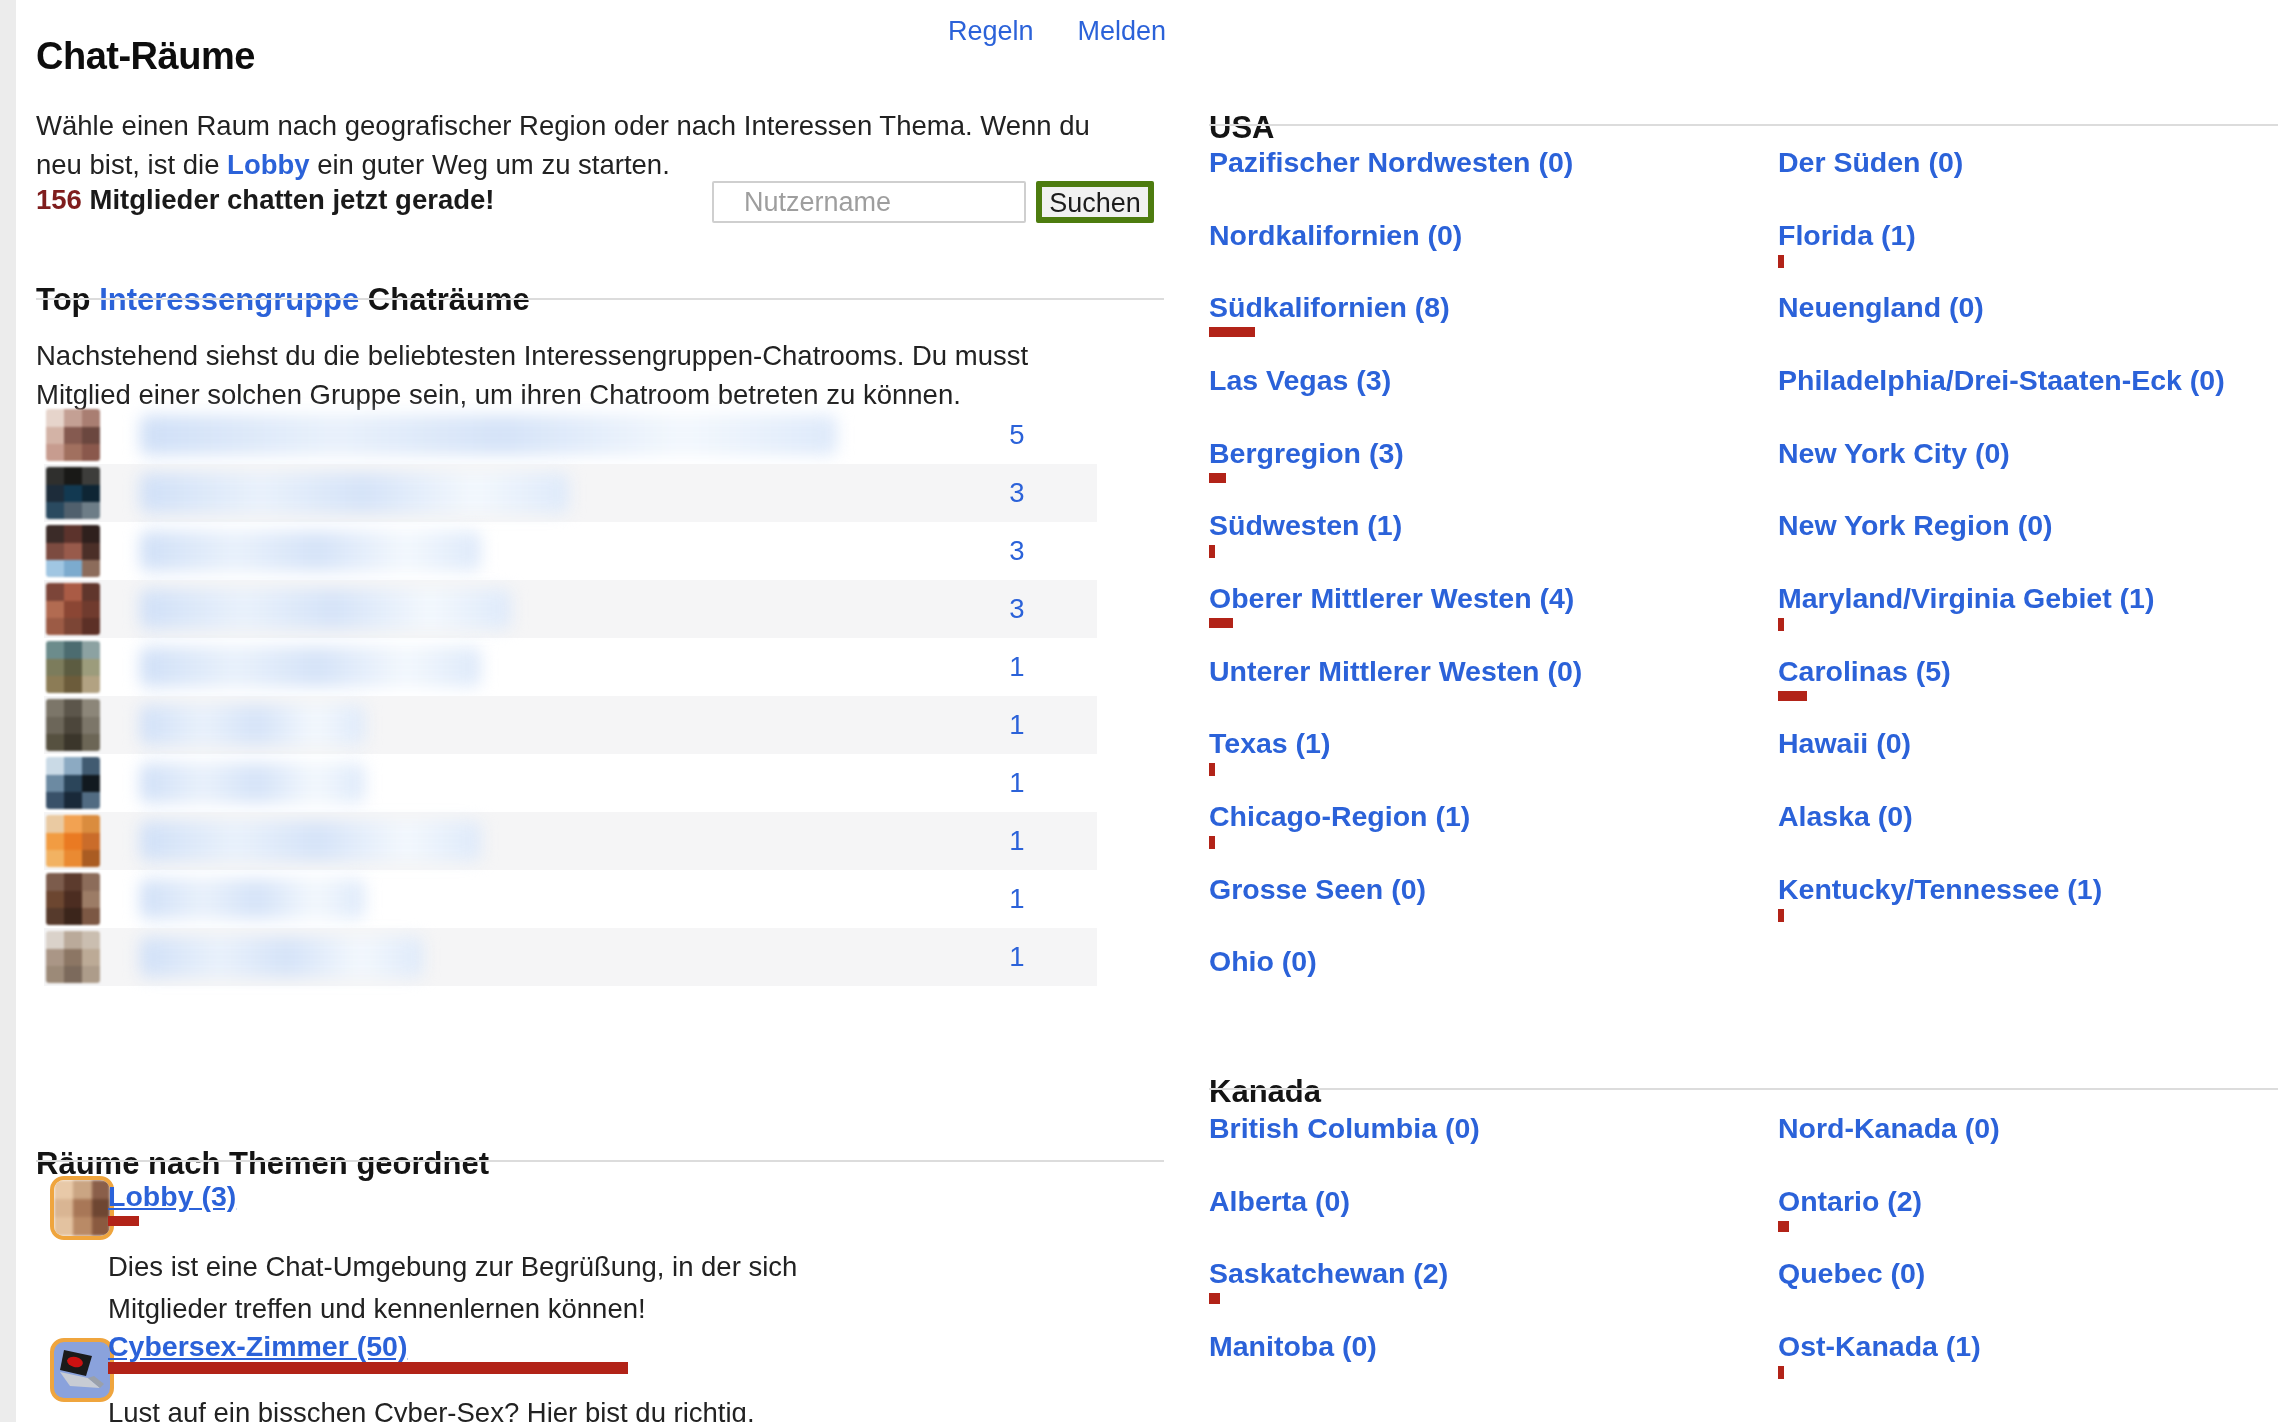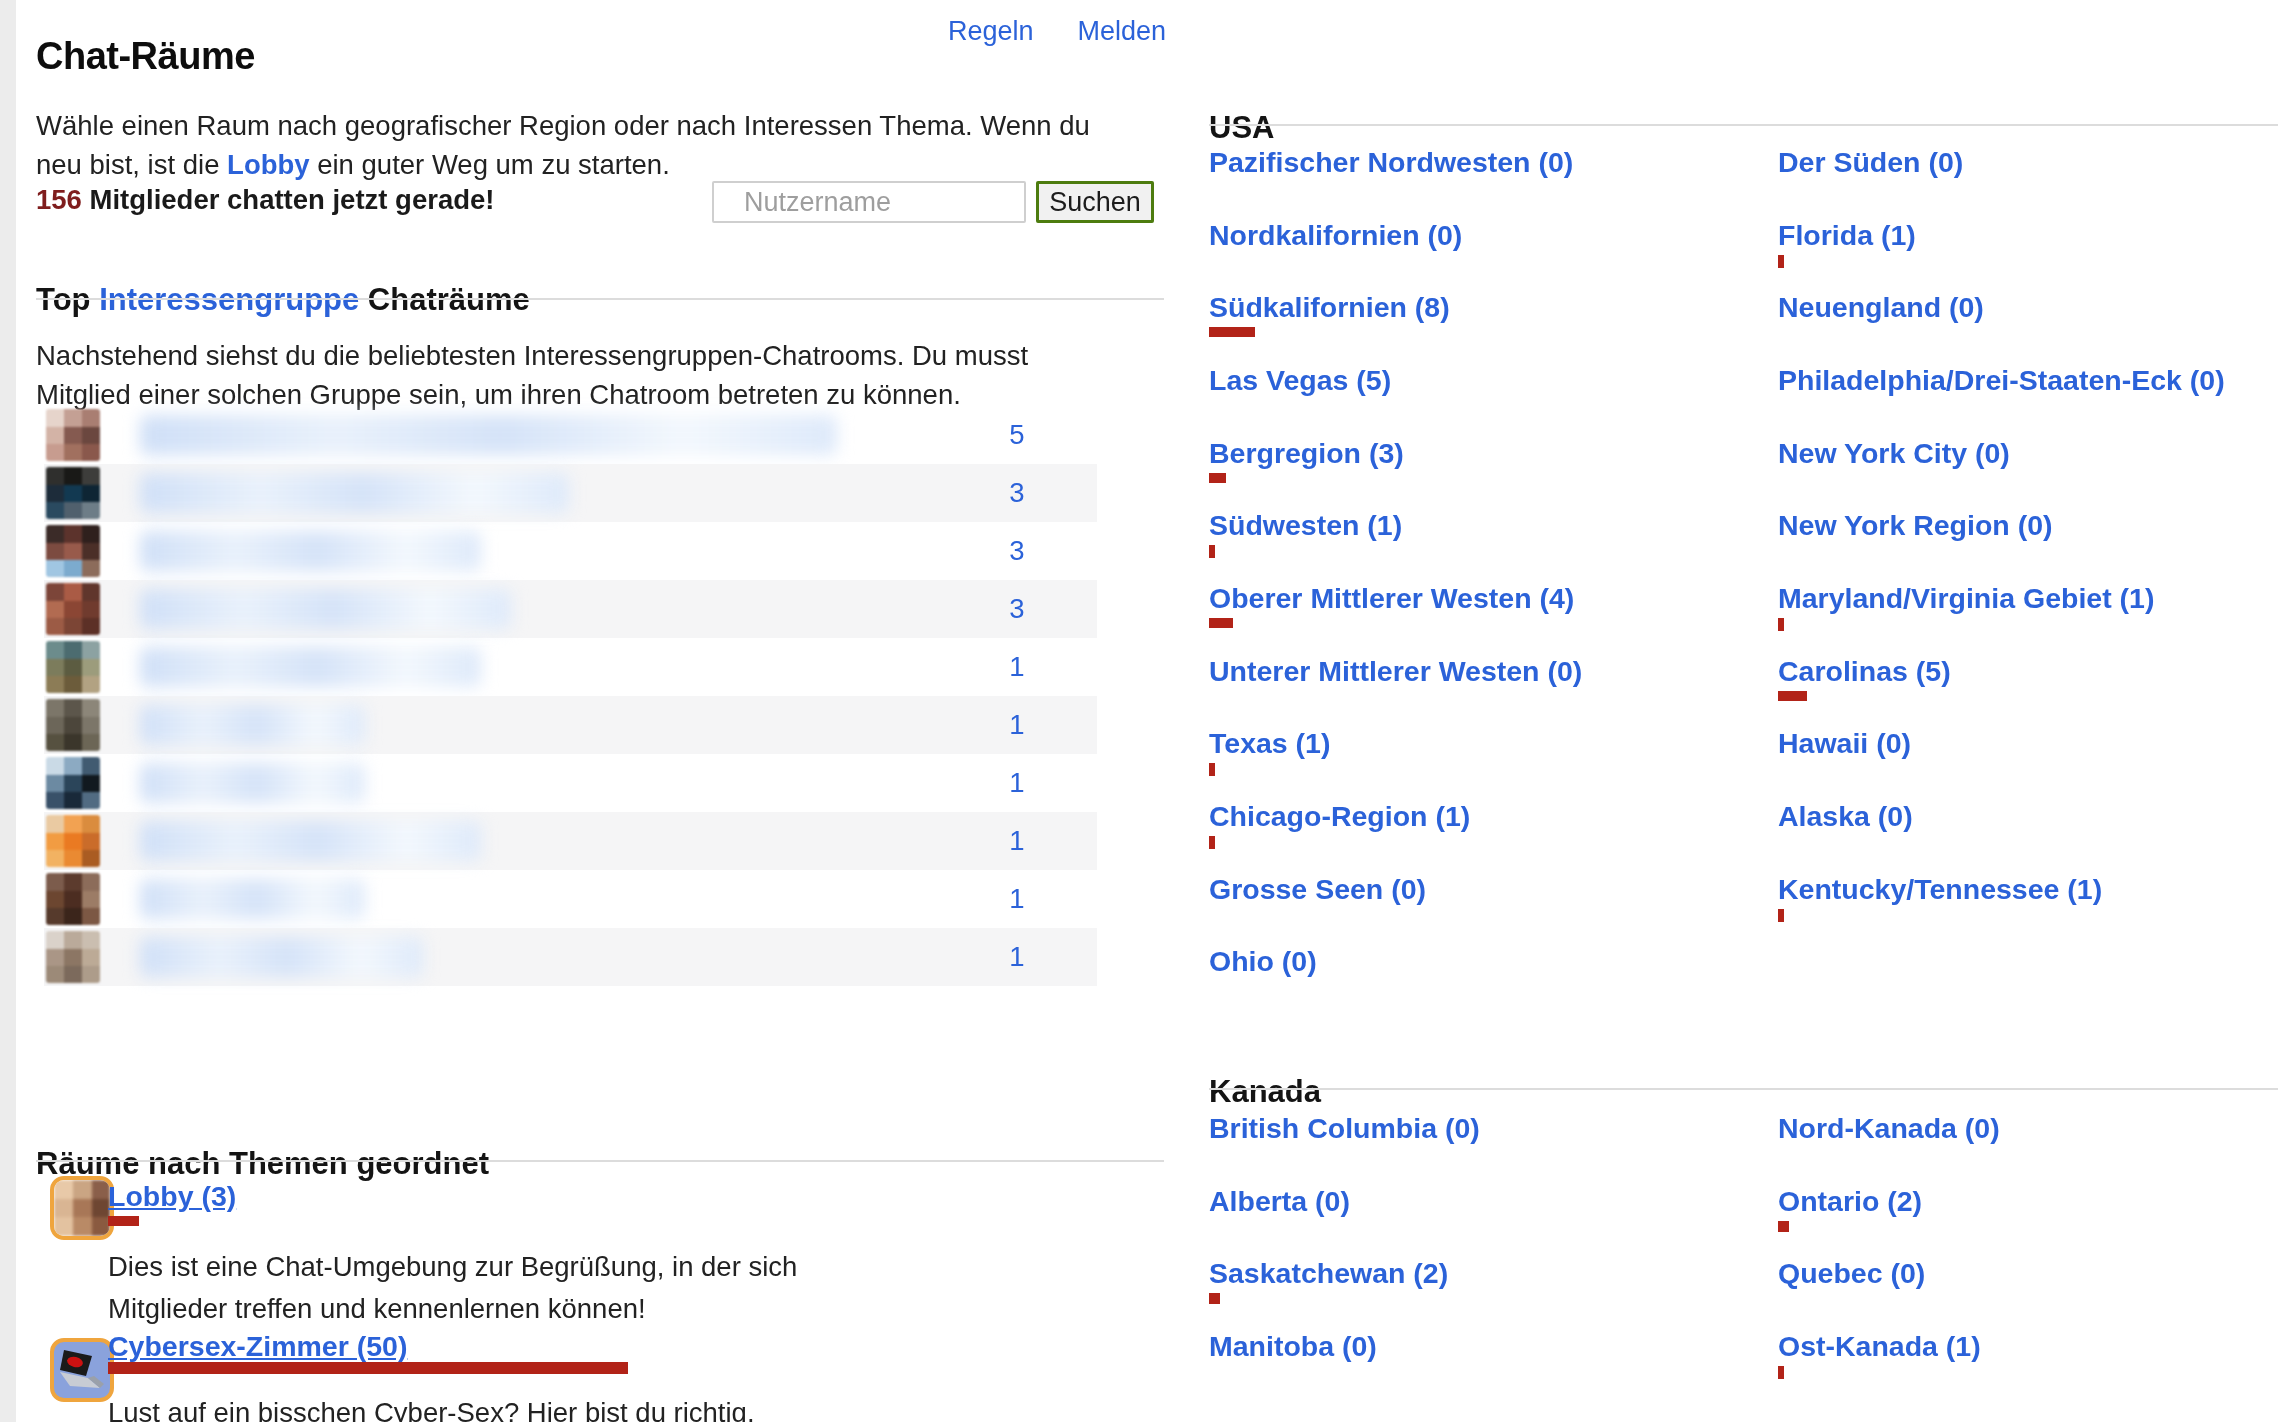--- a/index.html
+++ b/index.html
@@ -13,21 +13,21 @@
   .topnav a{color:#2b62d9;}
   .intro{left:36px;top:78px;width:1082px;font-size:27.5px;line-height:39px;color:#222;}
   .intro a{color:#2b62d9;font-weight:bold;}
   .online-line{left:36px;top:184px;font-size:27.5px;font-weight:bold;color:#1a1a1a;}
   .online-line .num{color:#7f1d1d;}
   .search-input{left:712px;top:181px;width:314px;height:42px;box-sizing:border-box;
     border:2px solid #cfcfcf;border-radius:2px;font-size:27px;padding:0 30px;color:#333;
     font-family:"Liberation Sans",sans-serif;outline:none;}
   .search-input::placeholder{color:#9e9e9e;}
   .search-btn{left:1036px;top:181px;width:118px;height:42px;background:#f1f1f1;
-    border:3px solid #4d7c0f;border-radius:2px;font-size:27px;color:#1c1c1c;
+    border:6px solid #4d7c0f;border-radius:2px;font-size:27px;color:#1c1c1c;
     font-family:"Liberation Sans",sans-serif;cursor:pointer;}
   .sec-head{font-size:31px;font-weight:bold;color:#141414;}
   .sec-head .blue{color:#2b62d9;}
   .hr{height:2px;background:#dcdcdc;}
   .para{font-size:27.5px;line-height:39px;color:#222;}
   
   .gtable{left:44px;top:406px;width:1053px;}
   .thead{display:flex;justify-content:space-between;font-weight:bold;font-size:27.5px;
          padding:2px 2px 10px 16px;color:#111;}
   .trow{height:58px;display:flex;align-items:center;position:relative;}
@@ -145,21 +145,21 @@
 <a class="abs room-link" style="left:108px;top:1330px">Cybersex-Zimmer (50)</a>
 <div class="abs redbar" style="left:108px;top:1362px;width:520px;height:12px"></div>
 <p class="abs para" style="left:108px;top:1364px;width:900px;line-height:42px">Lust auf ein bisschen Cyber-Sex? Hier bist du richtig.</p>
 
 <h2 class="abs rhead" style="left:1209px;top:84px">USA</h2>
 <div class="abs hr" style="left:1209px;top:124px;width:1069px"></div>
 
 <div class="ritem" style="left:1209px;top:146px"><a class="rlink">Pazifischer Nordwesten (0)</a></div>
 <div class="ritem" style="left:1209px;top:219px"><a class="rlink">Nordkalifornien (0)</a></div>
 <div class="ritem" style="left:1209px;top:291px"><a class="rlink">Südkalifornien (8)</a><div class="rbar" style="width:46px;height:10px"></div></div>
-<div class="ritem" style="left:1209px;top:364px"><a class="rlink">Las Vegas (5)</a></div>
+<div class="ritem" style="left:1209px;top:364px"><a class="rlink">Las Vegas (3)</a></div>
 <div class="ritem" style="left:1209px;top:437px"><a class="rlink">Bergregion (3)</a><div class="rbar" style="width:17px;height:10px"></div></div>
 <div class="ritem" style="left:1209px;top:509px"><a class="rlink">Südwesten (1)</a><div class="rbar" style="width:6px;height:13px"></div></div>
 <div class="ritem" style="left:1209px;top:582px"><a class="rlink">Oberer Mittlerer Westen (4)</a><div class="rbar" style="width:24px;height:10px"></div></div>
 <div class="ritem" style="left:1209px;top:655px"><a class="rlink">Unterer Mittlerer Westen (0)</a></div>
 <div class="ritem" style="left:1209px;top:727px"><a class="rlink">Texas (1)</a><div class="rbar" style="width:6px;height:13px"></div></div>
 <div class="ritem" style="left:1209px;top:800px"><a class="rlink">Chicago-Region (1)</a><div class="rbar" style="width:6px;height:13px"></div></div>
 <div class="ritem" style="left:1209px;top:873px"><a class="rlink">Grosse Seen (0)</a></div>
 <div class="ritem" style="left:1209px;top:945px"><a class="rlink">Ohio (0)</a></div>
 
 <div class="ritem" style="left:1778px;top:146px"><a class="rlink">Der Süden (0)</a></div>

